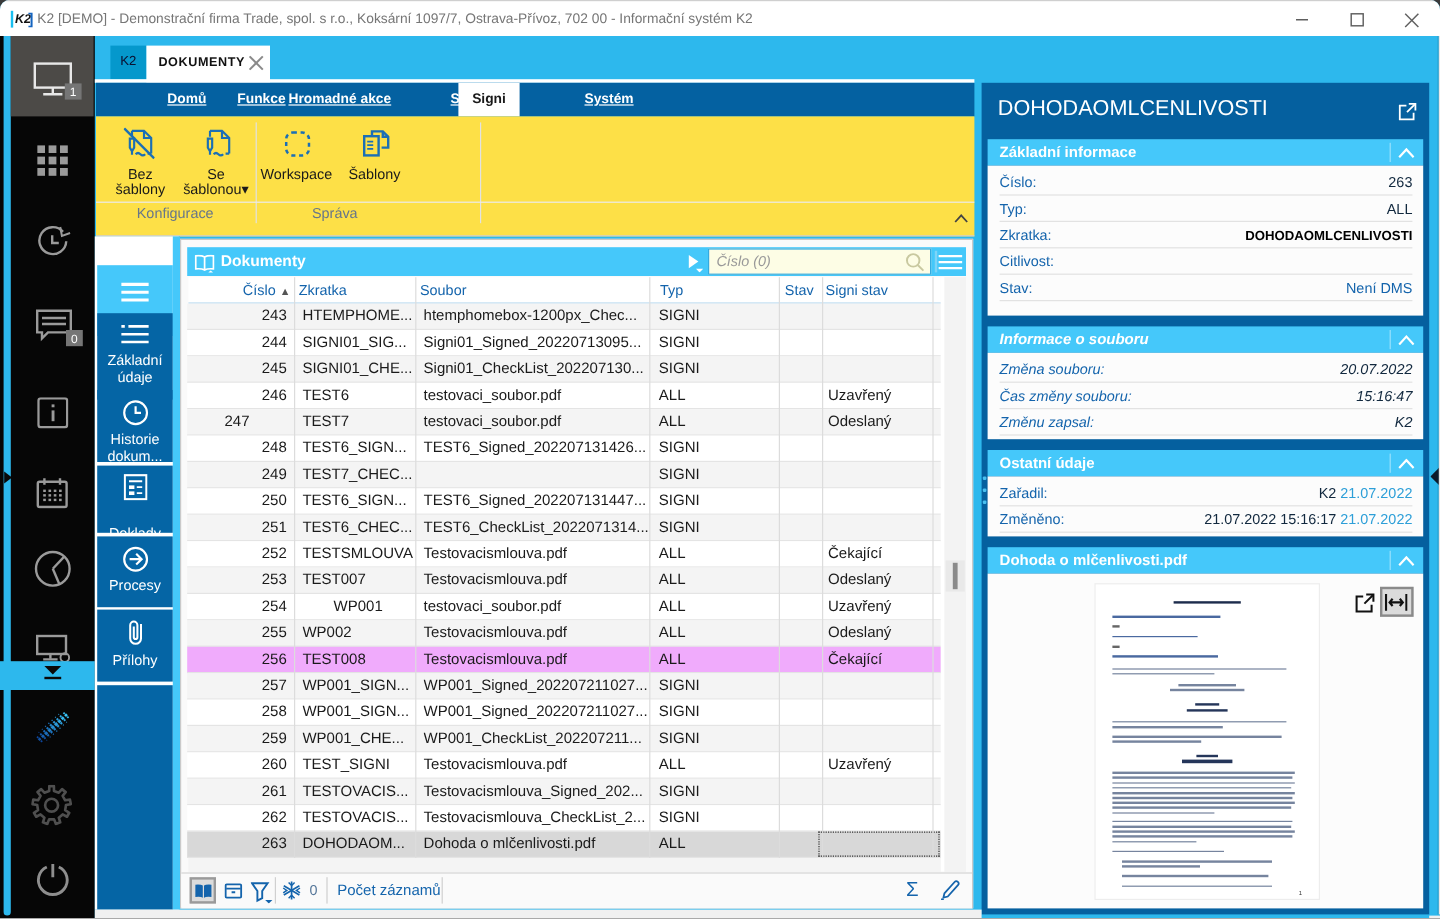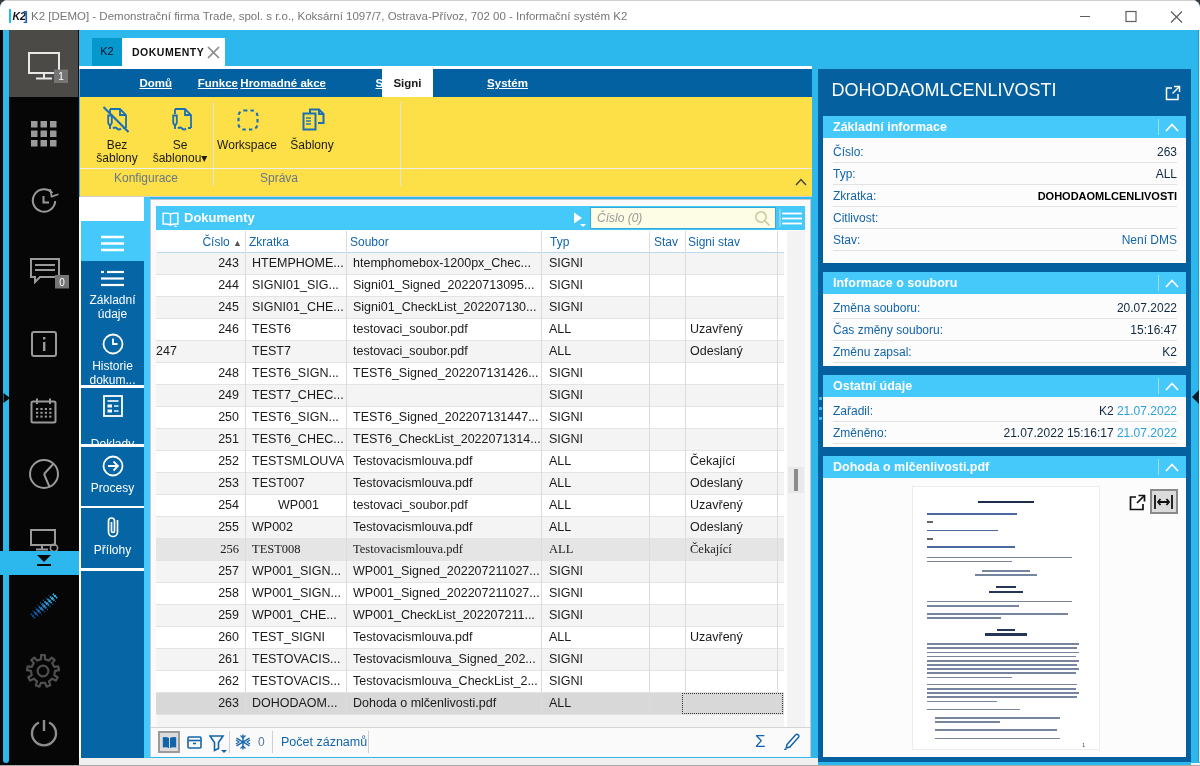--- a/index.html
+++ b/index.html
@@ -343,21 +343,21 @@
 <div class="rc" style="left:393px;">SIGNI</div>
 </div>
 <div class="row" style="top:119px;background:#FFFFFF;">
 <div class="rc" style="left:0;width:83px;text-align:right;">246</div>
 <div class="rc" style="left:96px;width:93px;overflow:hidden;">TEST6</div>
 <div class="rc" style="left:197px;width:189px;overflow:hidden;">testovaci_soubor.pdf</div>
 <div class="rc" style="left:393px;">ALL</div>
 <div class="rc" style="left:534px;">Uzavřený</div>
 </div>
 <div class="row" style="top:141px;background:#F4F4F4;">
-<div class="rc" style="left:0;width:83px;text-align:left;">247</div>
+<div class="rc" style="left:0;width:83px;text-align:center;">247</div>
 <div class="rc" style="left:96px;width:93px;overflow:hidden;">TEST7</div>
 <div class="rc" style="left:197px;width:189px;overflow:hidden;">testovaci_soubor.pdf</div>
 <div class="rc" style="left:393px;">ALL</div>
 <div class="rc" style="left:534px;">Odeslaný</div>
 </div>
 <div class="row" style="top:163px;background:#FFFFFF;">
 <div class="rc" style="left:0;width:83px;text-align:right;">248</div>
 <div class="rc" style="left:96px;width:93px;overflow:hidden;">TEST6_SIGN...</div>
 <div class="rc" style="left:197px;width:189px;overflow:hidden;">TEST6_Signed_202207131426...</div>
 <div class="rc" style="left:393px;">SIGNI</div>
@@ -400,21 +400,21 @@
 <div class="rc" style="left:393px;">ALL</div>
 <div class="rc" style="left:534px;">Uzavřený</div>
 </div>
 <div class="row" style="top:317px;background:#F4F4F4;">
 <div class="rc" style="left:0;width:83px;text-align:right;">255</div>
 <div class="rc" style="left:96px;width:93px;overflow:hidden;">WP002</div>
 <div class="rc" style="left:197px;width:189px;overflow:hidden;">Testovacismlouva.pdf</div>
 <div class="rc" style="left:393px;">ALL</div>
 <div class="rc" style="left:534px;">Odeslaný</div>
 </div>
-<div class="row" style="top:339px;background:#e5e5e5;font-family:Liberation Serif, serif;">
+<div class="row" style="top:339px;background:#f0abfc;">
 <div class="rc" style="left:0;width:83px;text-align:right;">256</div>
 <div class="rc" style="left:96px;width:93px;overflow:hidden;">TEST008</div>
 <div class="rc" style="left:197px;width:189px;overflow:hidden;">Testovacismlouva.pdf</div>
 <div class="rc" style="left:393px;">ALL</div>
 <div class="rc" style="left:534px;">Čekající</div>
 </div>
 <div class="row" style="top:361px;background:#F4F4F4;">
 <div class="rc" style="left:0;width:83px;text-align:right;">257</div>
 <div class="rc" style="left:96px;width:93px;overflow:hidden;">WP001_SIGN...</div>
 <div class="rc" style="left:197px;width:189px;overflow:hidden;">WP001_Signed_202207211027...</div>
@@ -529,21 +529,21 @@
             <span class="plbl">Citlivost:</span>
             <span class="pval"></span>
           </div>
 <div class="prow" style="top:91px;text-align:right;">
             <span class="plbl">Stav:</span>
             <span class="pval"><span style="color:#1464AC;">Není DMS</span></span>
           </div>
 
 </div>
       </div>
-<div class="sect" style="top:203px;height:94px;">
+<div class="sect" style="top:203px;height:94px;font-style:italic;">
 <div class="shead">Informace o souboru<i style="position:absolute;right:27px;top:3px;bottom:3px;width:1px;background:rgba(255,255,255,0.45);"></i><svg class="chev" width="14" height="9" viewBox="0 0 14 9" fill="none" stroke="#fff" stroke-width="1.8">
             <path d="M 1 8 L 7 1.5 L 13 8"></path>
           </svg></div>
 <div class="sbody" style="top:22px;height:72px;">
 <div class="prow" style="top:3px;">
             <span class="plbl">Změna souboru:</span>
             <span class="pval">20.07.2022</span>
           </div>
 <div class="prow" style="top:25px;">
             <span class="plbl">Čas změny souboru:</span>

